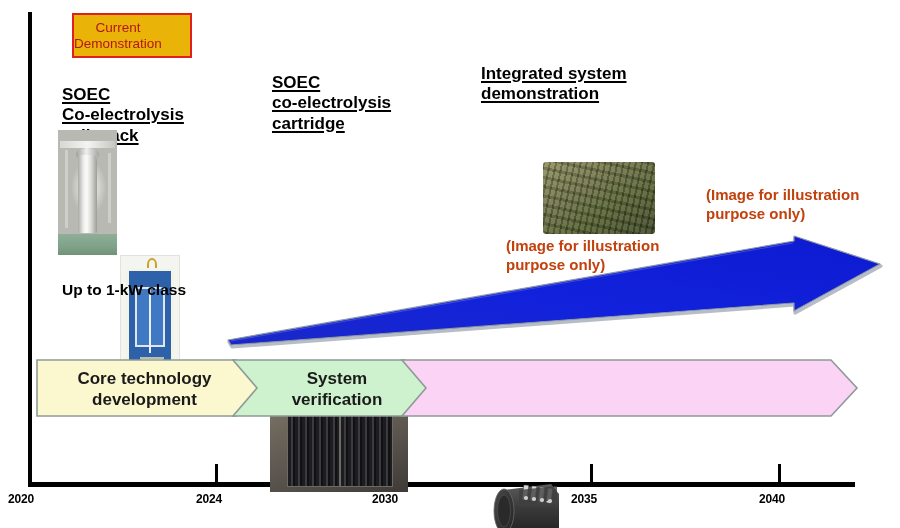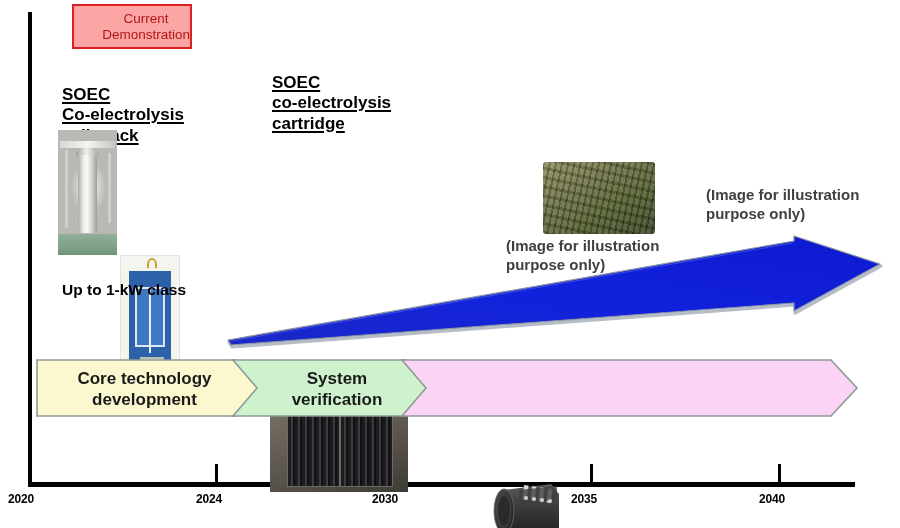--- a/index.html
+++ b/index.html
@@ -47,29 +47,29 @@
     font-size: 12px;
     font-weight: bold;
     color: #000000;
     letter-spacing: -0.2px;
     white-space: nowrap;
   }
 
   
   .current-demo {
     left: 72px;
-    top: 4px;
+    top: 13px;
     width: 120px;
     height: 45px;
     border: 2.5px solid #e02020;
     box-sizing: border-box;
     display: flex;
     align-items: center;
-    justify-content: flex-end;
-    background: #fca5a5;
+    justify-content: flex-start;
+    background: #eab308;
   }
   .current-demo-text {
     color: #b01818;
     font-size: 13.5px;
     line-height: 15.5px;
     text-align: center;
     white-space: pre-line;
   }
 
   
@@ -90,21 +90,21 @@
   .kw-label {
     font-size: 15.5px;
     font-weight: bold;
     color: #000000;
     white-space: nowrap;
   }
   .illus-note {
     font-size: 15px;
     font-weight: bold;
     line-height: 19px;
-    color: #404040;
+    color: #c2410c;
     white-space: pre-line;
   }
 
   
   .plate { overflow: hidden; }
 
   
   .photo-vessel {
     background:
       radial-gradient(ellipse 30% 22% at 52% 46%, #f2f2ef 0%, #d6d6d2 55%, #b9b9b4 100%),
@@ -294,20 +294,24 @@
 cartridge</span>
   </div>
 
   <div class="abs plate photo-cartridge" style="left:270px; top:122px; width:138px; height:120px;">
     <div class="pc-top"></div>
     <div class="pc-panel pc-left"></div>
     <div class="pc-panel pc-right"></div>
   </div>
 
 
+  <div class="abs stage-title" style="left:481px; top:43px;">
+    <span>Integrated system
+demonstration</span>
+  </div>
 
   <div class="abs img-module" style="left:489px; top:108px; width:86px; height:70px;">
     <svg viewBox="0 0 86 70" width="86" height="70" aria-hidden="true">
       <defs>
         <linearGradient id="modBody" x1="0" y1="0" x2="0" y2="1">
           <stop offset="0%" stop-color="#5b5b5b"></stop>
           <stop offset="45%" stop-color="#3a3a3a"></stop>
           <stop offset="100%" stop-color="#1d1d1d"></stop>
         </linearGradient>
         <linearGradient id="modFace" x1="0" y1="0" x2="1" y2="1">

